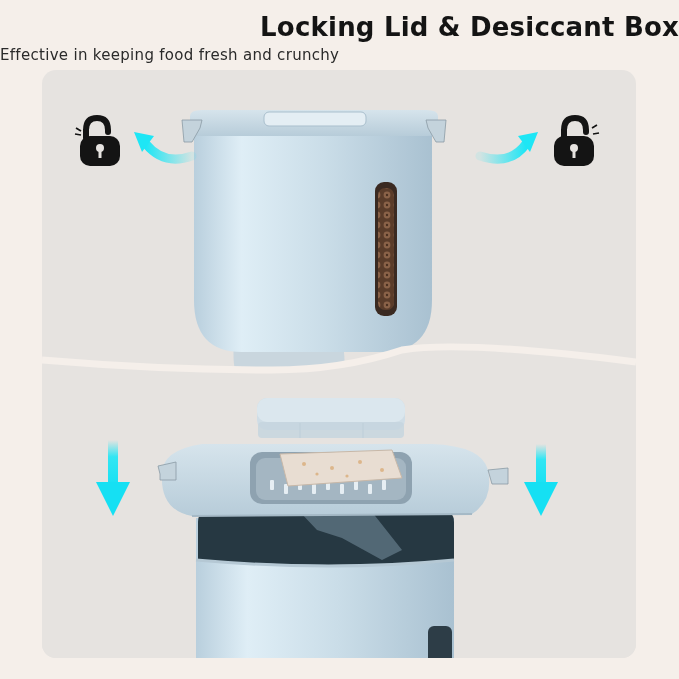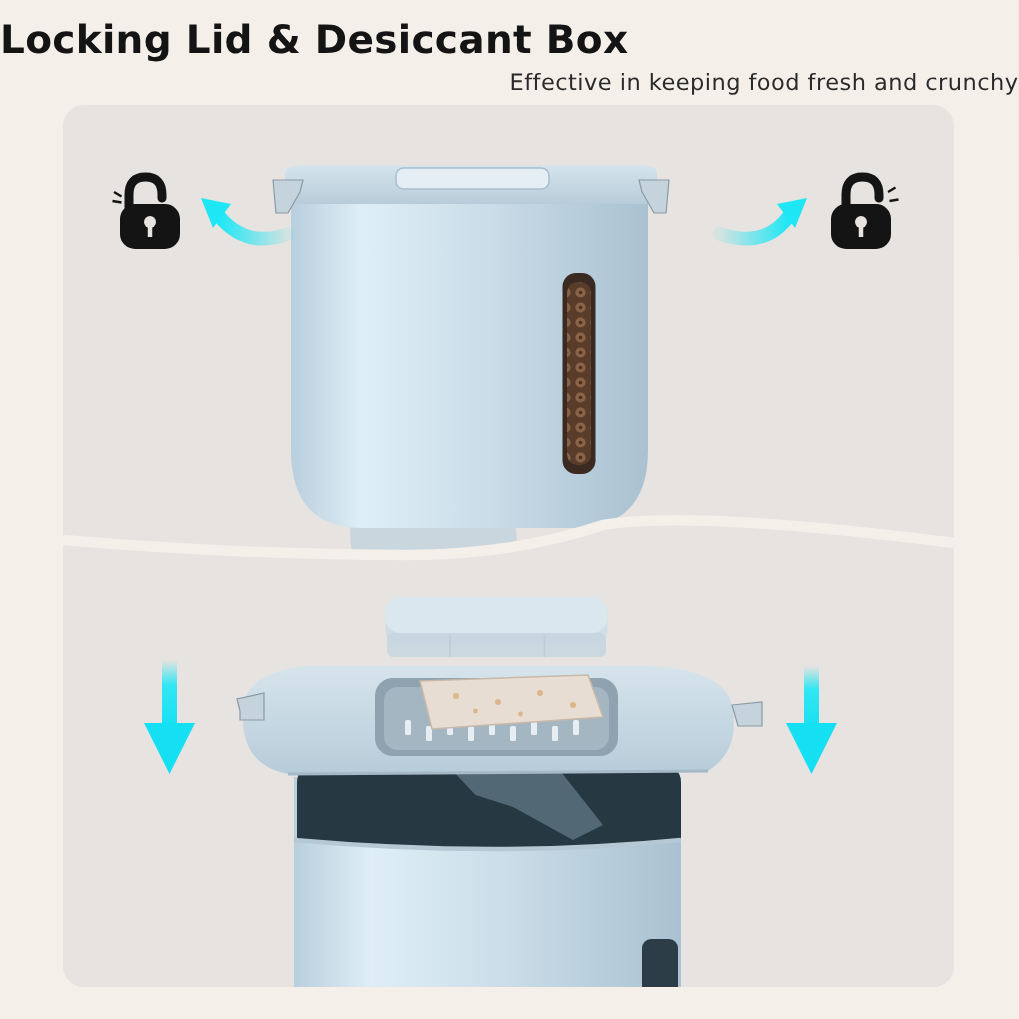--- a/index.html
+++ b/index.html
@@ -1,19 +1,19 @@
 <!DOCTYPE html>
 <html><head>
 <meta charset="utf-8">
 <style>
   html, body { margin:0; padding:0; }
   body { width:679px; height:679px; overflow:hidden; background:#f5efea; position:relative; font-family:"DejaVu Sans", sans-serif; }
   .hdr { position:absolute; left:0; top:0; width:679px; text-align:center; }
-  .title { position:absolute; top:12px; left:0; width:679px; text-align:left; font-family:"DejaVu Sans", sans-serif; font-weight:bold; font-size:26px; color:#141414; letter-spacing:0.2px; }
-  .subtitle { position:absolute; top:46px; left:0; width:679px; text-align:right; font-family:"DejaVu Sans", sans-serif; font-size:15px; color:#2a2a2a; letter-spacing:0.3px; }
+  .title { position:absolute; top:12px; left:0; width:679px; text-align:right; font-family:"DejaVu Sans", sans-serif; font-weight:bold; font-size:26px; color:#141414; letter-spacing:0.2px; }
+  .subtitle { position:absolute; top:46px; left:0; width:679px; text-align:left; font-family:"DejaVu Sans", sans-serif; font-size:15px; color:#2a2a2a; letter-spacing:0.3px; }
   .panel { position:absolute; left:42px; top:70px; width:594px; height:588px; background:#e6e3e0; border-radius:14px; overflow:hidden; }
   .wave { position:absolute; left:0; top:0; width:594px; height:588px; }
 </style>
 </head>
 <body>
 
 <div class="hdr">
   <div class="title">Locking Lid &amp; Desiccant Box</div>
   <div class="subtitle">Effective in keeping food fresh and crunchy</div>
 </div>

